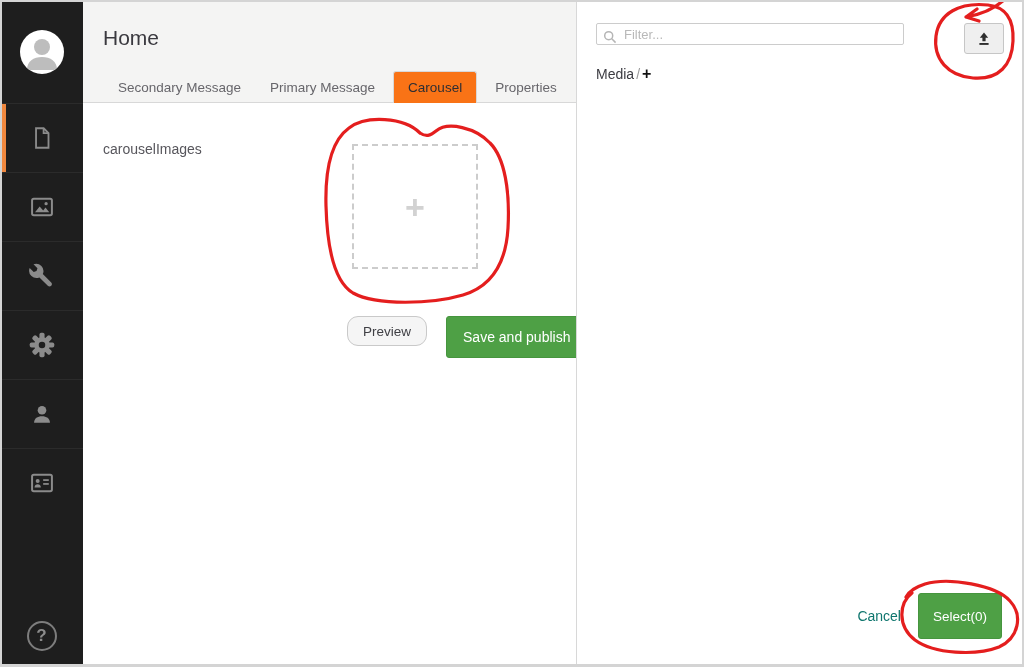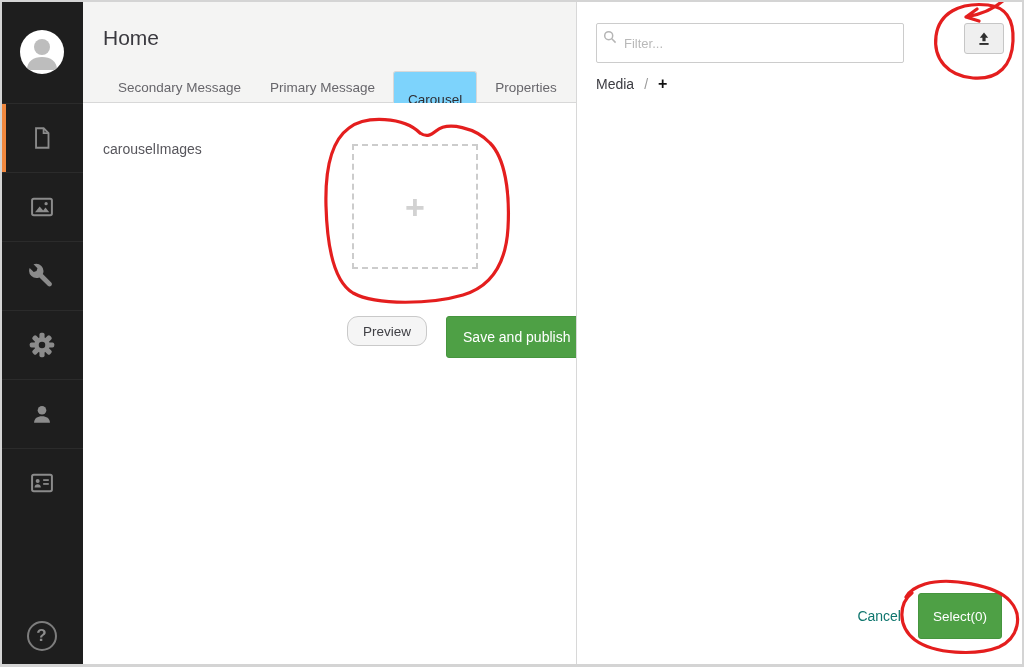--- a/index.html
+++ b/index.html
@@ -18,38 +18,38 @@
   .nav-item svg { display:block; }
   .help-item { position:absolute; bottom:16px; left:0; width:83px; display:flex; align-items:center; justify-content:center; cursor:pointer; }
   .help-circle { width:30px; height:30px; border:2px solid #7d7d7d; border-radius:50%; color:#8b8b8b; font-size:17px; font-weight:bold; display:flex; align-items:center; justify-content:center; }
 
   
   .workspace { position:absolute; left:83px; top:0; right:0; bottom:0; background:#ffffff; }
   .header { position:relative; height:103px; background:#f4f4f3; border-bottom:1px solid #d8d8d8; }
   .page-title { position:absolute; left:20px; top:26px; font-size:21px; color:#3a393f; font-weight:400; }
   .tabs { position:absolute; left:24px; bottom:-1px; display:flex; align-items:flex-end; gap:7px; }
   .tab { height:32px; line-height:32px; padding:0 10px; font-size:13.5px; color:#67666b; cursor:pointer; border:1px solid transparent; border-bottom:none; }
-  .tab.active { background:#7dd3fc; border-color:#d8d8d8; border-radius:3px 3px 0 0; color:#2e2e33; padding:12px 14px; }
+  .tab.active { background:#f97316; border-color:#d8d8d8; border-radius:3px 3px 0 0; color:#2e2e33; padding:0 14px; }
 
   .content { position:relative; height:563px; background:#ffffff; }
   .field-label { position:absolute; left:20px; top:38px; font-size:14px; color:#57565c; }
   .media-picker { position:absolute; left:269px; top:41px; width:126px; height:125px; border:2px dashed #cccccc; background:#ffffff; cursor:pointer; display:flex; align-items:center; justify-content:center; }
   .media-picker .plus { font-size:34px; font-weight:bold; color:#d2d2d2; line-height:1; }
   .action-row { position:absolute; left:264px; top:213px; display:flex; gap:19px; }
   .btn-preview { height:30px; padding:0 15px; background:#f5f5f5; border:1px solid #c9c9c9; border-radius:11px; font-size:13.5px; color:#3f3f44; cursor:pointer; font-family:inherit; }
   .btn-green { height:42px; padding:0 16px; background:#4ea045; border:1px solid #46953e; border-radius:3px; font-size:14px; color:#ffffff; cursor:pointer; font-family:inherit; }
 
   
   .media-panel { position:absolute; left:576px; top:0; bottom:0; right:0; background:#ffffff; border-left:1px solid #d8d8d8; z-index:20; }
-  .filter-wrap { position:absolute; left:19px; top:23px; width:308px; height:40px; }
+  .filter-wrap { position:absolute; left:19px; top:23px; width:308px; height:22px; }
   .filter-input { width:100%; height:100%; border:1px solid #cccccc; border-radius:2px; padding:0 8px 0 27px; font-size:13px; color:#555; font-family:inherit; background:#ffffff; }
   .filter-input::placeholder { color:#b9b9b9; }
   .filter-wrap .search-ico { position:absolute; left:7px; top:7px; pointer-events:none; }
   .upload-btn { position:absolute; left:387px; top:23px; width:40px; height:31px; background:#efefef; border:1px solid #c6c6c6; border-radius:3px; display:flex; align-items:center; justify-content:center; cursor:pointer; }
-  .breadcrumb { position:absolute; left:19px; top:75px; font-size:14px; color:#3c3c42; display:flex; align-items:center; gap:10px; }
+  .breadcrumb { position:absolute; left:19px; top:65px; font-size:14px; color:#3c3c42; display:flex; align-items:center; gap:2px; }
   .breadcrumb .sep { color:#9a9a9a; }
   .breadcrumb .add { color:#111111; font-weight:bold; font-size:16px; cursor:pointer; }
   .panel-footer { position:absolute; right:22px; bottom:28px; display:flex; align-items:center; gap:17px; }
   .cancel-link { font-size:14px; color:#0f766e; cursor:pointer; }
   .btn-select { height:46px; padding:8px 14px; background:#4ea045; border:1px solid #46953e; border-radius:3px; font-size:13.5px; color:#ffffff; cursor:pointer; font-family:inherit; }
 
   
   .annotations { position:absolute; inset:0; width:1024px; height:667px; pointer-events:none; z-index:60; }
   .annotations path { fill:none; stroke:#e41e1e; stroke-width:3.2; stroke-linecap:round; stroke-linejoin:round; }
 </style>

